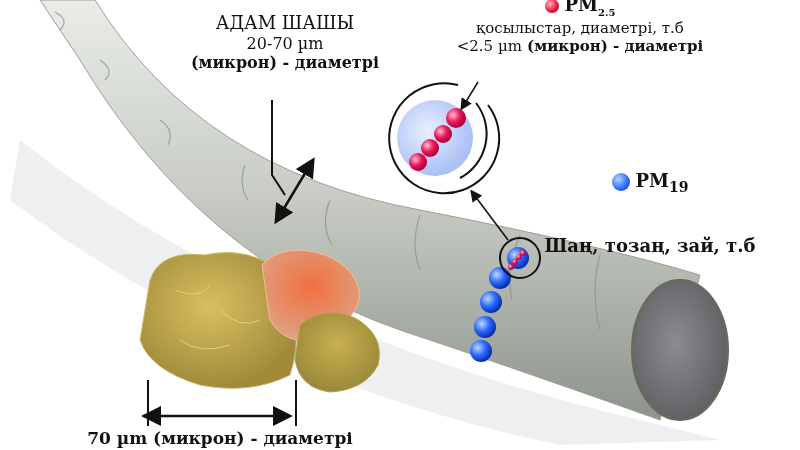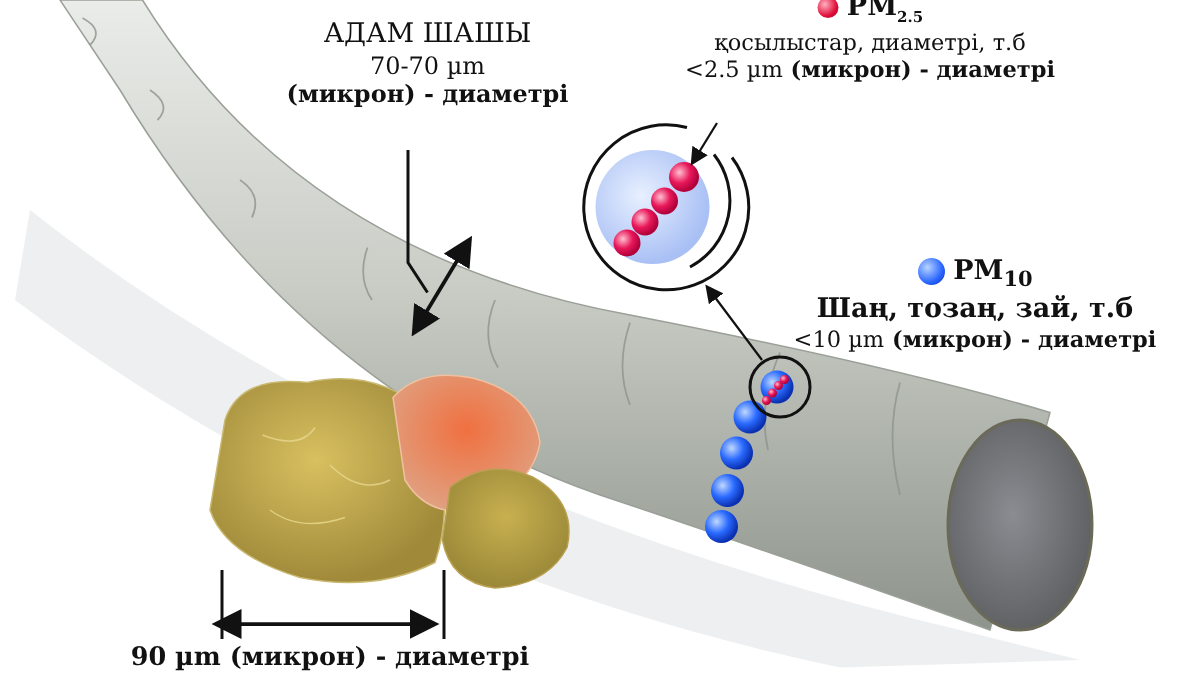--- a/index.html
+++ b/index.html
@@ -12,21 +12,21 @@
   .hair-lbl .t2{font-size:16px;}
   .hair-lbl .t3{font-size:16px;font-weight:bold;}
   .pm25-lbl{left:425px;top:-6px;width:310px;}
   .pm25-title{font-size:18px;font-weight:bold;}
   .pm25-title sub{font-size:10px;}
   .pm25-lbl .d1,.pm25-lbl .d2{font-size:15px;}
   .pm25-lbl .d3{font-size:15px;font-weight:bold;text-align:center;}
   .pm10-lbl{left:520px;top:170px;width:260px;}
   .pm10-title{font-size:18px;font-weight:bold;}
   .pm10-title sub{font-size:14px;}
-  .pm10-lbl .d1{font-size:18px;font-weight:bold;}
+  .pm10-lbl .d1{font-size:18px;font-weight:bold;margin-top:40px;}
   .pm10-lbl .d2{font-size:15px;font-weight:bold;}
   .sand-lbl{left:70px;top:428px;width:300px;font-size:17px;font-weight:bold;}
   .dot{display:inline-block;border-radius:50%;vertical-align:middle;margin-right:6px;}
   .dot.red{width:14px;height:14px;background:radial-gradient(circle at 35% 35%,#ffb0c0,#e0103a 60%,#a00020);}
   .dot.blue{width:18px;height:18px;background:radial-gradient(circle at 35% 35%,#b8d4ff,#2a66ff 60%,#0a2ea8);}
   .light{font-weight:normal;}
 </style>
 </head>
 <body>
 
@@ -135,34 +135,33 @@
       <circle cx="430" cy="148" r="9" fill="url(#redB)"></circle>
       <circle cx="443" cy="134" r="9" fill="url(#redB)"></circle>
       <circle cx="456" cy="118" r="10" fill="url(#redB)"></circle>
     </g>
 
     <line x1="478" y1="82" x2="462" y2="108" stroke="#111" stroke-width="1.5" marker-end="url(#ah)"></line>
   </svg>
 
   <div class="lbl hair-lbl">
     <div class="t1">АДАМ ШАШЫ</div>
-    <div class="t2">70-70 µm</div>
+    <div class="t2">20-70 µm</div>
     <div class="t3">(микрон) - диаметрі</div>
   </div>
 
   <div class="lbl pm25-lbl">
     <div class="pm25-title">
       <span class="dot red"></span><span>PM</span><sub>2.5</sub>
     </div>
     <div class="d2">қосылыстар, диаметрі, т.б</div>
     <div class="d3"><span class="light">&lt;2.5 µm</span><span> (микрон) - диаметрі</span></div>
   </div>
 
   <div class="lbl pm10-lbl">
     <div class="pm10-title">
-      <span class="dot blue"></span><span>PM</span><sub>10</sub>
+      <span class="dot blue"></span><span>PM</span><sub>19</sub>
     </div>
     <div class="d1">Шаң, тозаң, зай, т.б</div>
-    <div class="d2"><span class="light">&lt;10 µm</span><span> (микрон) - диаметрі</span></div>
   </div>
 
-  <div class="lbl sand-lbl">90 µm (микрон) - диаметрі</div>
+  <div class="lbl sand-lbl">70 µm (микрон) - диаметрі</div>
 </div>
 
 </body></html>

